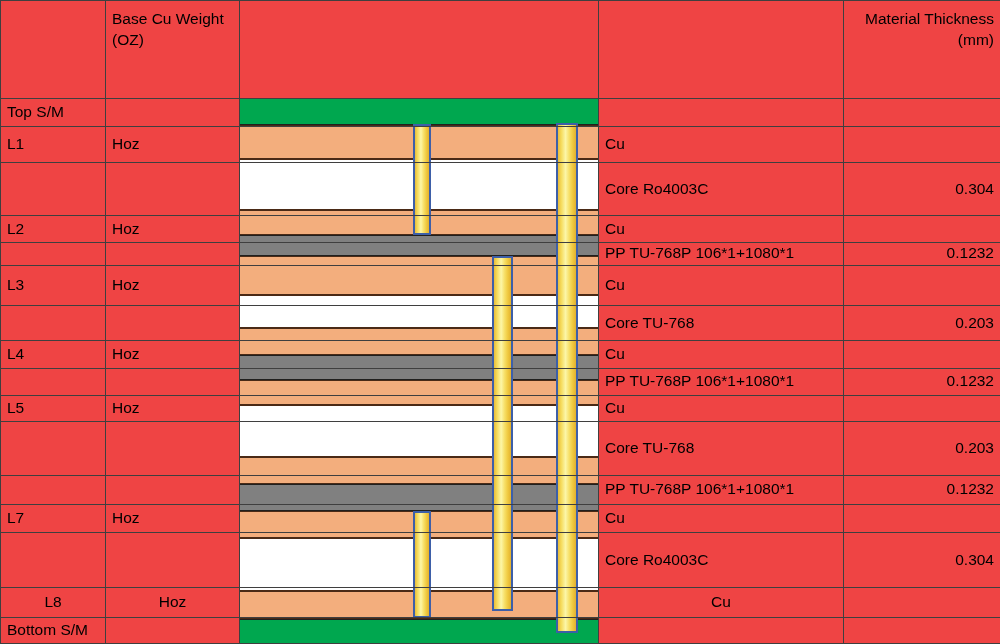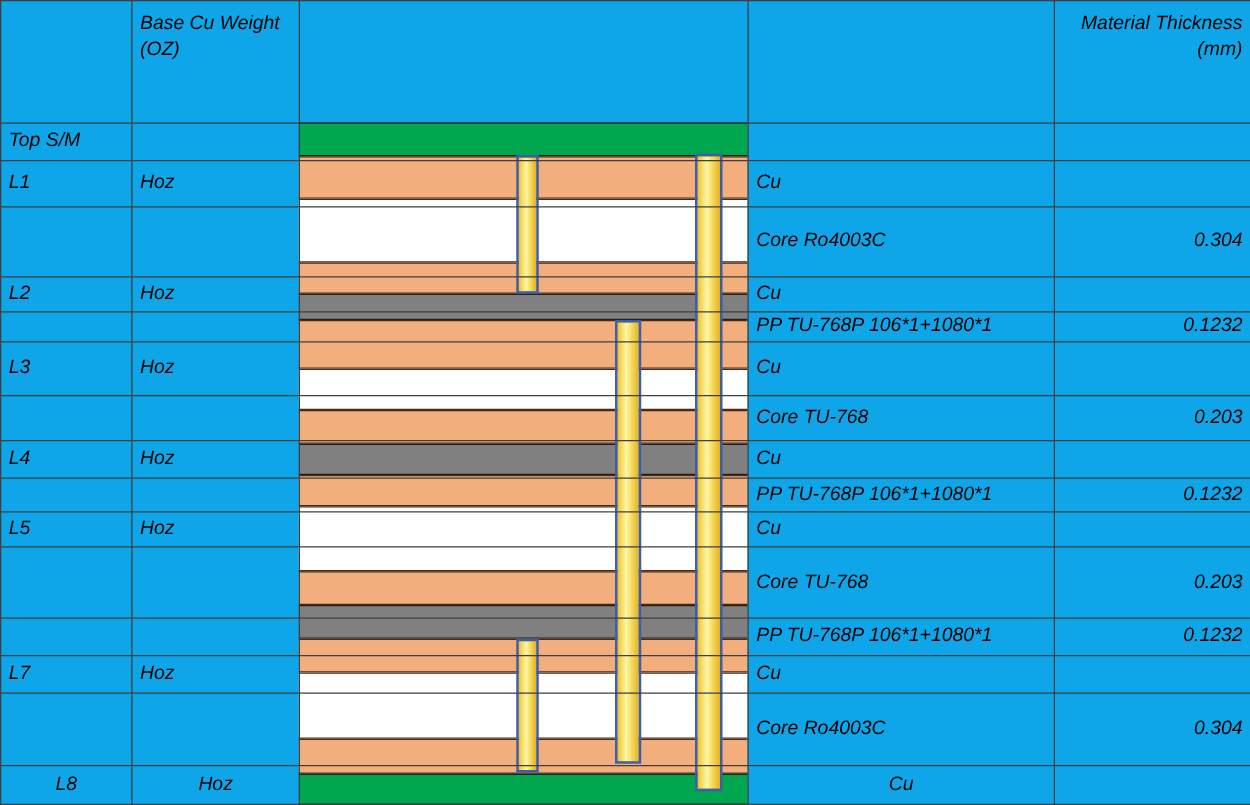--- a/index.html
+++ b/index.html
@@ -11,22 +11,21 @@
     font-family: "Liberation Sans", sans-serif;
     width: 1000px;
     height: 644px;
     overflow: hidden;
   }
 
   #stackup {
     position: relative;
     width: 1000px;
     height: 644px;
-    background: #0ea5e9;
-    font-style: italic;
+    background: #ef4444;
   }
 
   
   .tbl {
     position: absolute;
     left: 0;
     top: 0;
     width: 1000px;
     height: 644px;
     border-collapse: collapse;
@@ -242,16 +241,23 @@
           <td class="c-desc">Core Ro4003C</td>
           <td class="c-thk">0.304</td>
         </tr>
         <tr style="height: 28px; text-align: center;">
           <td class="c-layer">L8</td>
           <td class="c-weight">Hoz</td>
           <td class="c-gfx gfxcell"></td>
           <td class="c-desc">Cu</td>
           <td class="c-thk"></td>
         </tr>
+        <tr style="height: 25px;">
+          <td class="c-layer">Bottom S/M</td>
+          <td class="c-weight"></td>
+          <td class="c-gfx gfxcell"></td>
+          <td class="c-desc"></td>
+          <td class="c-thk"></td>
+        </tr>
       </tbody>
   </table>
 
 </div>
 
 </body></html>

